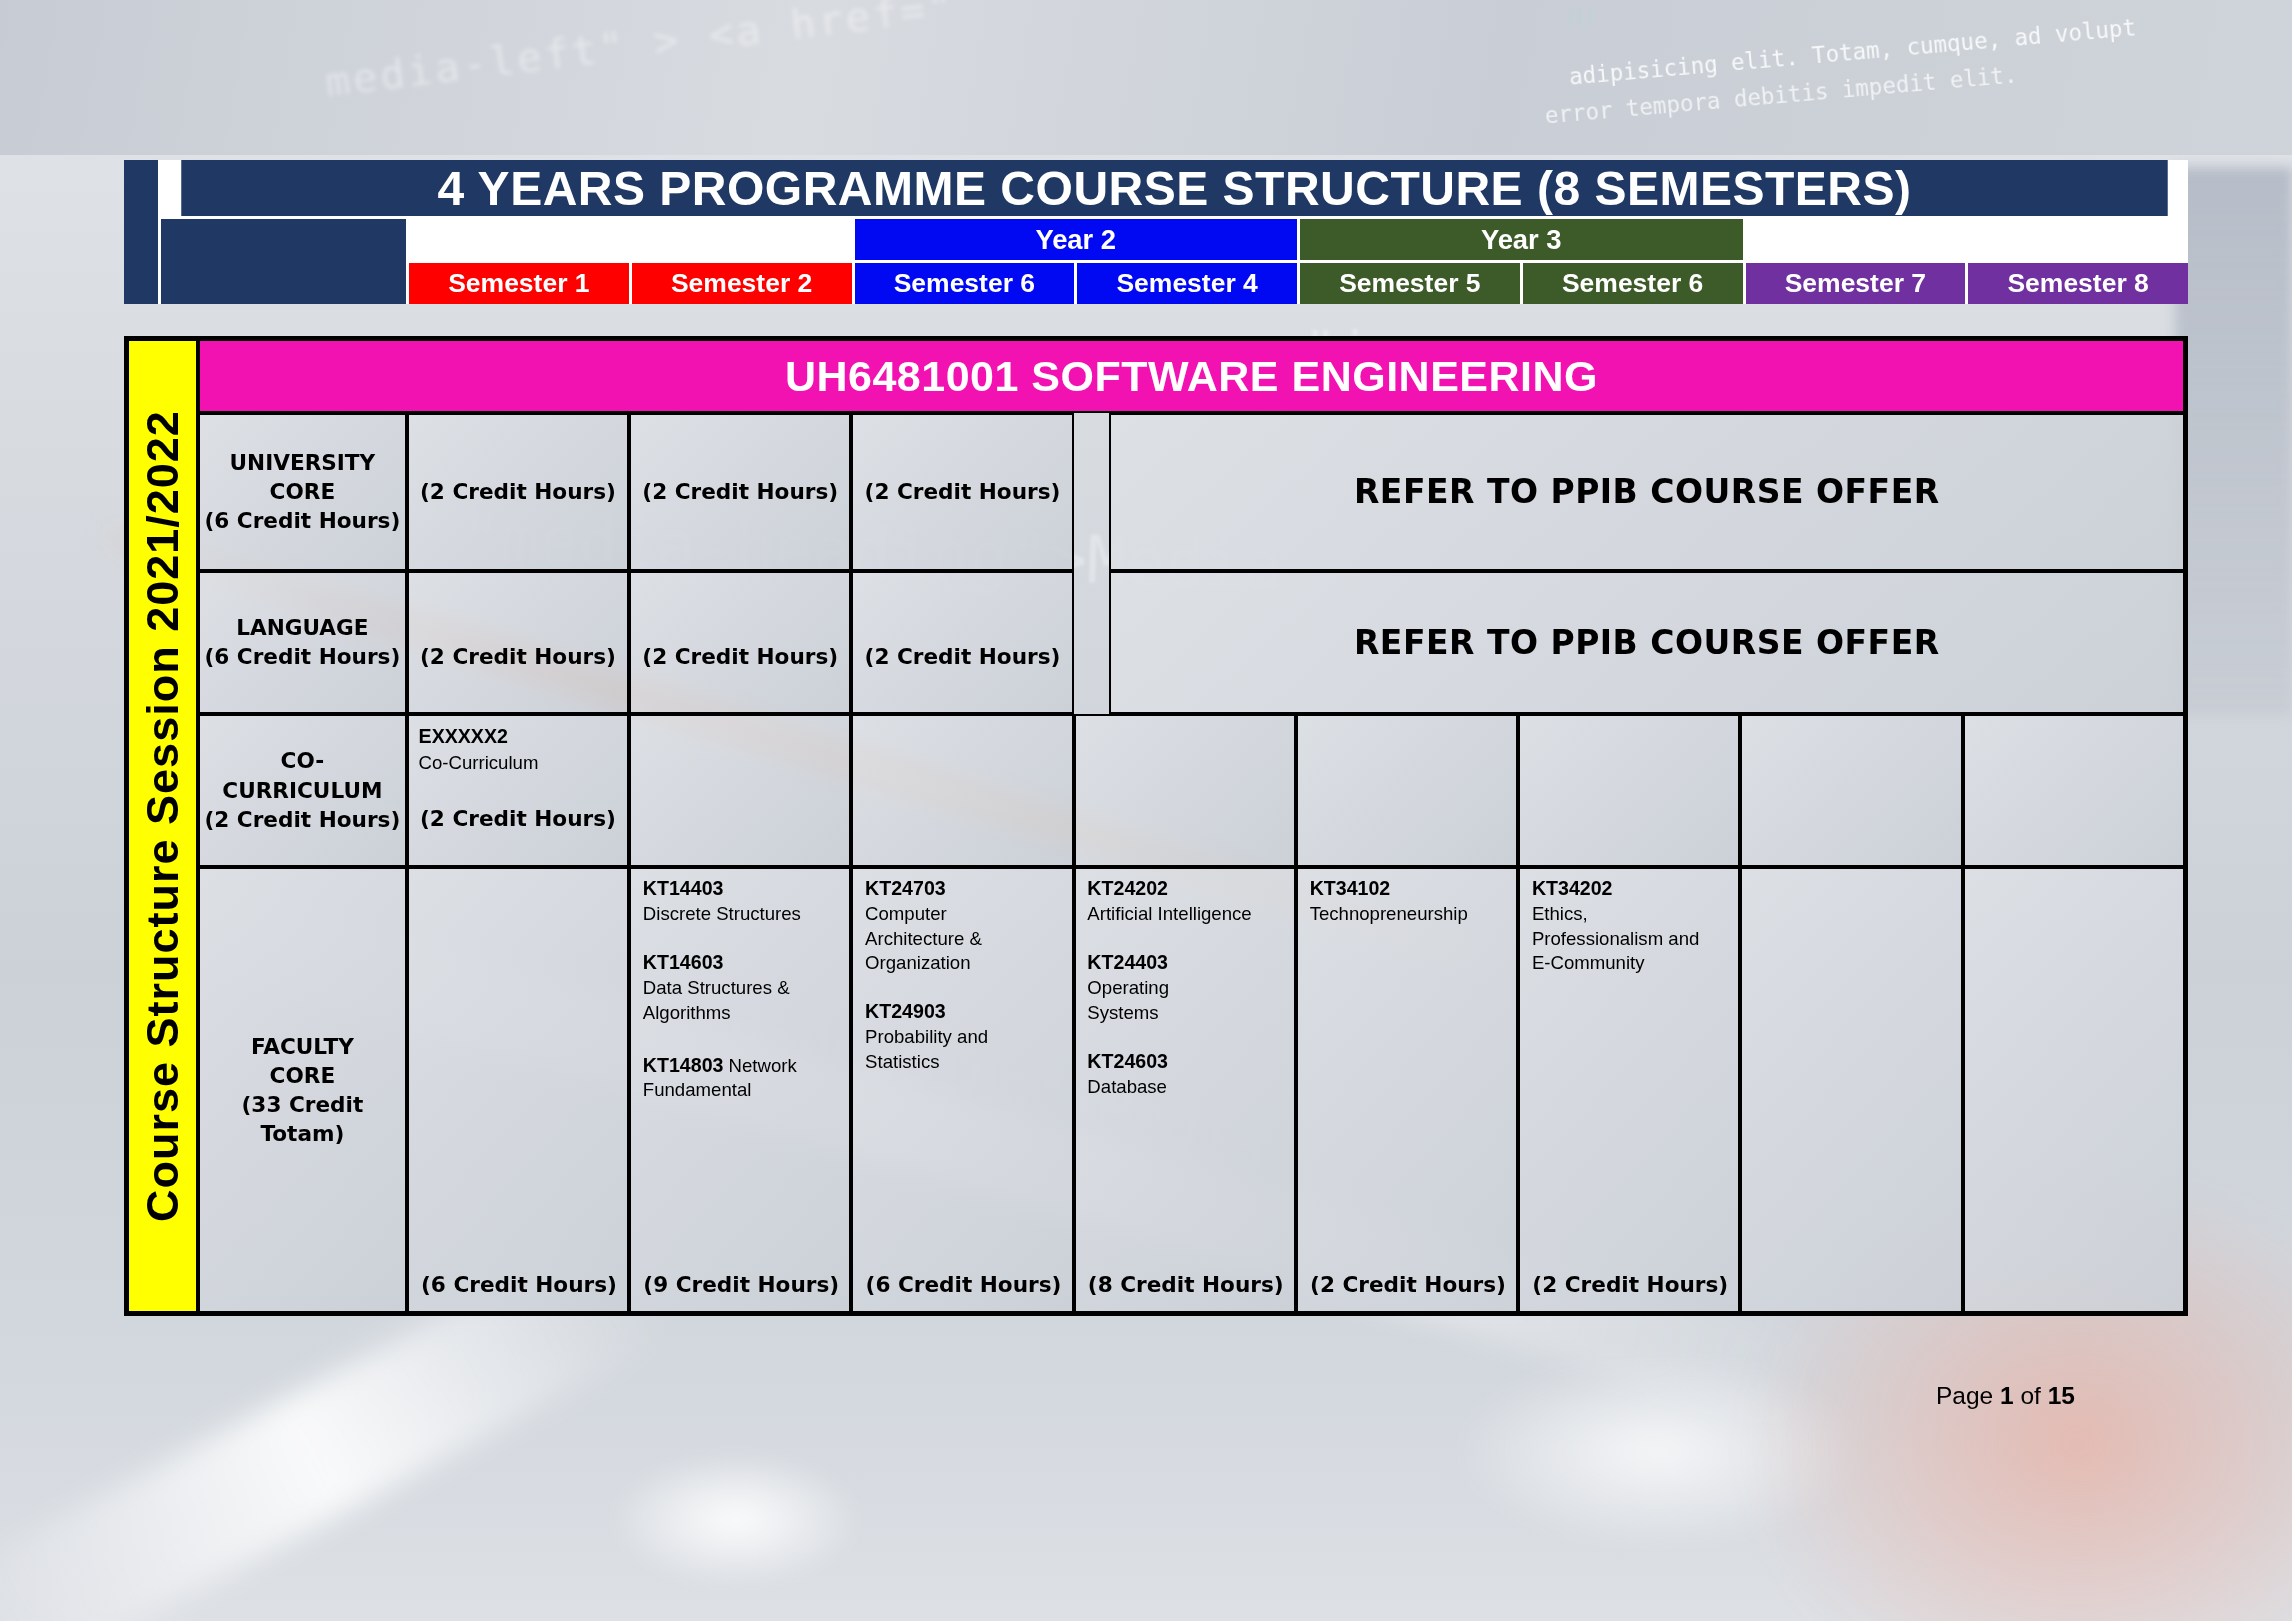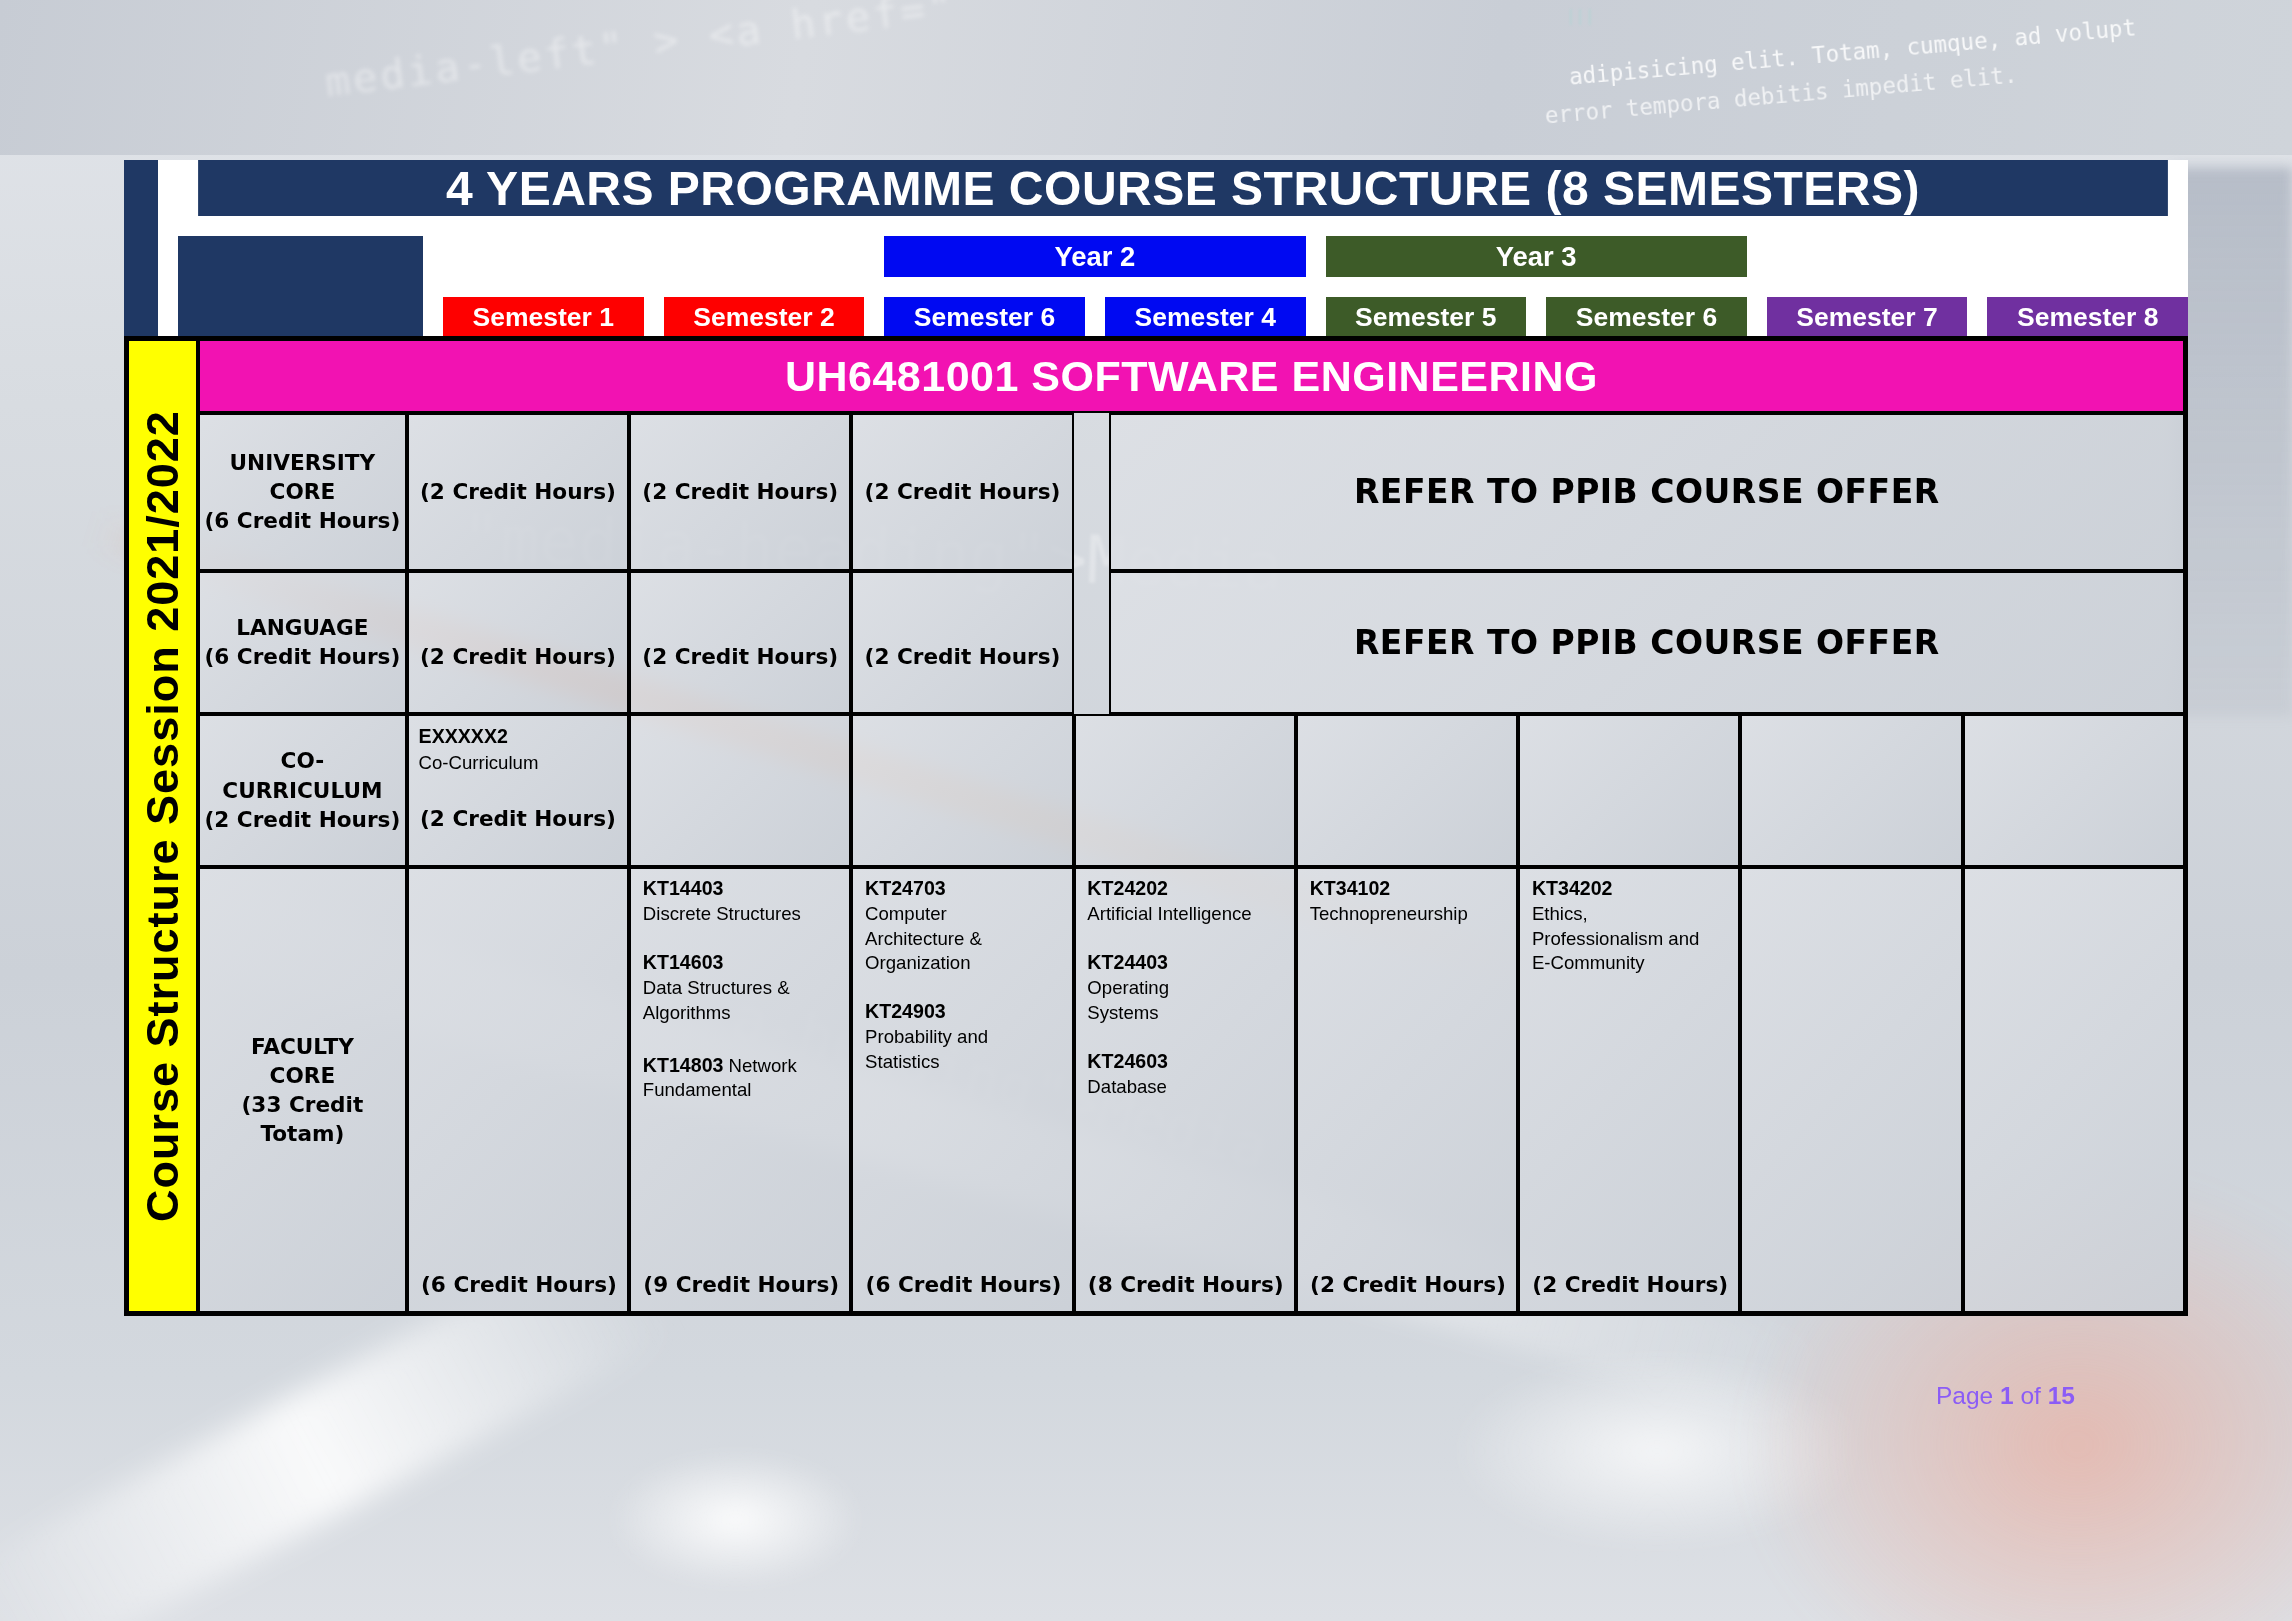--- a/index.html
+++ b/index.html
@@ -31,22 +31,22 @@
     background:radial-gradient(closest-side,rgba(255,255,255,.9),transparent);filter:blur(9.8px);}
   .st-blob2{left:1451px;top:1353px;width:412px;height:196px;border-radius:50%;
     background:radial-gradient(closest-side,rgba(255,255,255,.75),transparent);filter:blur(11.8px);}
   .st-coral{right:-118px;bottom:-98px;width:667px;height:549px;border-radius:50%;
     background:radial-gradient(closest-side,rgba(250,140,110,.4),transparent);filter:blur(17.6px);}
   .st-darkright{right:0;top:167px;width:118px;height:549px;
     background:linear-gradient(180deg,rgba(110,122,145,.35),rgba(150,158,172,.15));filter:blur(5.9px);}
 
   
   .hdr{
-    position:absolute;left:124px;top:160px;width:2064px;height:176px;z-index:5;
-    background:#ffffff;display:grid;gap:20px;
+    position:absolute;left:124px;top:160px;width:2064px;height:144px;z-index:5;
+    background:#ffffff;display:grid;gap:3px;
     grid-template-columns:34px 245px repeat(8,1fr);
     grid-template-rows:56px 41px 41px;
   }
   .hcell{display:flex;align-items:center;justify-content:center;color:#fff;font-weight:bold;}
   .hdr .corner{grid-column:1;grid-row:1 / span 3;}
   .hdr .title{grid-column:2 / -1;grid-row:1;font-size:49px;letter-spacing:0.5px;transform:scaleX(.98);}
   .hdr .stub{grid-column:2;grid-row:2 / span 2;}
   .hdr .year{grid-row:2;font-size:27.4px;}
   .hdr .sem{grid-row:3;font-size:26.5px;}
 
@@ -80,21 +80,21 @@
   .cocur{display:flex;flex-direction:column;padding:7.8px 9.8px;box-sizing:border-box;font-size:18.6px;line-height:1.35;}
   .cocur .code{font-weight:bold;font-size:19.6px;}
   .cocur .cred{margin-top:29px;text-align:center;font-weight:bold;font-size:21.6px;font-family:"DejaVu Sans",sans-serif;}
   
   .c1{grid-column:3}.c2{grid-column:4}.c3{grid-column:5}.c4{grid-column:6}
   .c5{grid-column:7}.c6{grid-column:8}.c7{grid-column:9}.c8{grid-column:10}
   .cl{grid-column:2}
   .r1{grid-row:2}.r2{grid-row:3}.r3{grid-row:4}.r4{grid-row:5}
   .span-rest{grid-column:6 / -1;}
 
-  .footer{position:absolute;left:1936px;top:1382px;z-index:6;font-size:24.5px;color:#8b5cf6;text-align:center;}
+  .footer{position:absolute;left:1936px;top:1382px;z-index:6;font-size:24.5px;color:#000000;text-align:center;}
   .footer b{font-weight:bold;}
 </style>
 </head>
 <body>
 
 <div class="deco band-top"></div>
 <div class="st st-orange"></div>
 <div class="st st-white1"></div>
 <div class="st st-white2"></div>
 <div class="st st-blob1"></div>

